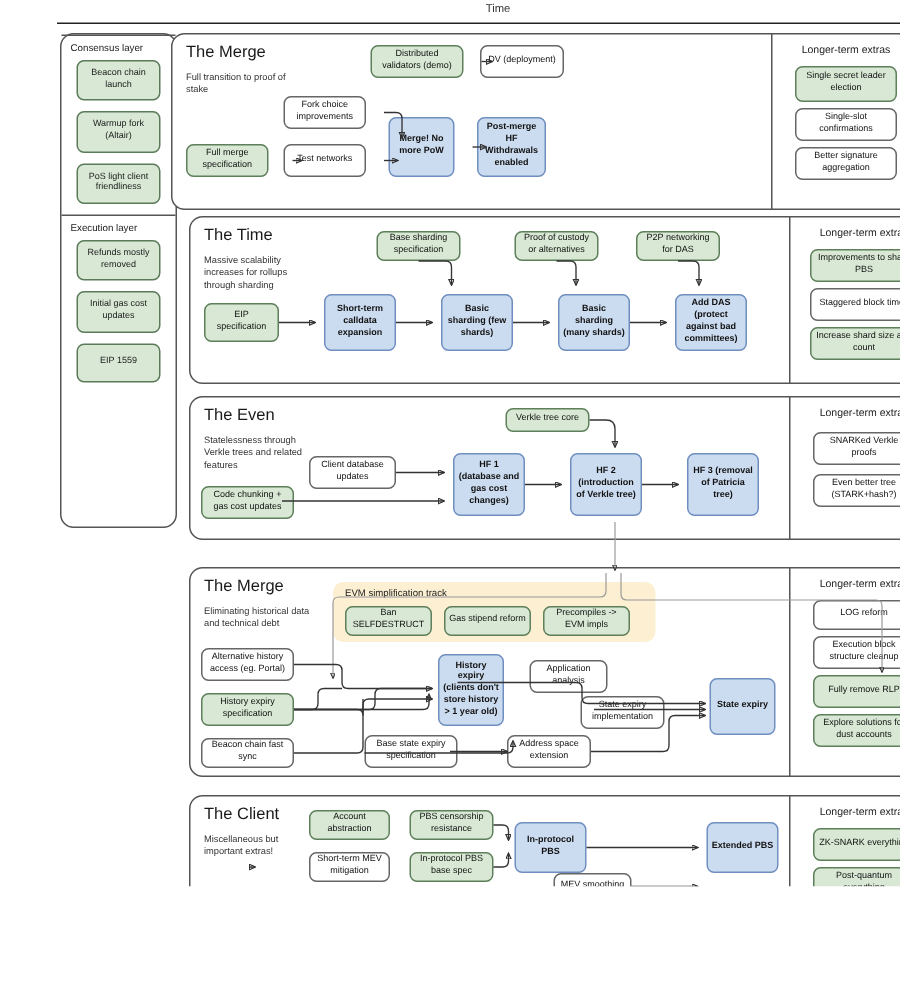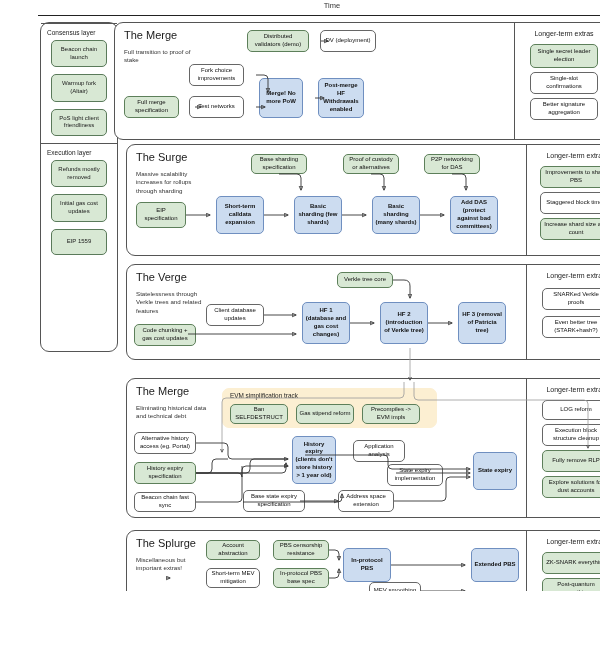--- a/index.html
+++ b/index.html
@@ -214,41 +214,41 @@
     <div class="node white" style="left:206px; top:8px; width:56px; height:22px;">DV (deployment)</div>
     <div class="node white" style="left:75px; top:42px; width:55px; height:22px;">Fork choice improvements</div>
     <div class="node green" style="left:10px; top:74px; width:55px; height:22px;">Full merge specification</div>
     <div class="node white" style="left:75px; top:74px; width:55px; height:22px;">Test networks</div>
     <div class="node blue" style="left:145px; top:56px; width:44px; height:40px;">Merge! No more PoW</div>
     <div class="node blue" style="left:204px; top:56px; width:46px; height:40px;">Post-merge HF Withdrawals enabled</div>
   </div>
 
   <div class="section" style="left:94px; top:144px; width:498px; height:112px;">
     <div class="section-body"></div>
-    <div class="section-title">The Surge</div>
+    <div class="section-title">The Time</div>
     <div class="section-sub" style="top:26px;">Massive scalability increases for rollups through sharding</div>
     <div class="extras-divider" style="left:400px; top:0; height:112px;"></div>
     <div class="extras-title" style="left:404px; top:8px; width:92px;">Longer-term extras</div>
     <div class="node green" style="left:414px; top:22px; width:72px; height:22px;">Improvements to shard PBS</div>
     <div class="node white" style="left:414px; top:48px; width:72px; height:22px;">Staggered block times</div>
     <div class="node green" style="left:414px; top:74px; width:72px; height:22px;">Increase shard size and count</div>
 
     <div class="node green" style="left:125px; top:10px; width:56px; height:20px;">Base sharding specification</div>
     <div class="node green" style="left:217px; top:10px; width:56px; height:20px;">Proof of custody or alternatives</div>
     <div class="node green" style="left:298px; top:10px; width:56px; height:20px;">P2P networking for DAS</div>
     <div class="node green" style="left:10px; top:58px; width:50px; height:26px;">EIP specification</div>
     <div class="node blue" style="left:90px; top:52px; width:48px; height:38px;">Short-term calldata expansion</div>
     <div class="node blue" style="left:168px; top:52px; width:48px; height:38px;">Basic sharding (few shards)</div>
     <div class="node blue" style="left:246px; top:52px; width:48px; height:38px;">Basic sharding (many shards)</div>
     <div class="node blue" style="left:324px; top:52px; width:48px; height:38px;">Add DAS (protect against bad committees)</div>
   </div>
 
   <div class="section" style="left:94px; top:264px; width:498px; height:96px;">
     <div class="section-body"></div>
-    <div class="section-title">The Verge</div>
+    <div class="section-title">The Even</div>
     <div class="section-sub" style="top:26px;">Statelessness through Verkle trees and related features</div>
     <div class="extras-divider" style="left:400px; top:0; height:96px;"></div>
     <div class="extras-title" style="left:404px; top:8px; width:92px;">Longer-term extras</div>
     <div class="node white" style="left:416px; top:24px; width:68px; height:22px;">SNARKed Verkle proofs</div>
     <div class="node white" style="left:416px; top:52px; width:68px; height:22px;">Even better tree (STARK+hash?)</div>
 
     <div class="node green" style="left:211px; top:8px; width:56px; height:16px;">Verkle tree core</div>
     <div class="node white" style="left:80px; top:40px; width:58px; height:22px;">Client database updates</div>
     <div class="node green" style="left:8px; top:60px; width:62px; height:22px;">Code chunking + gas cost updates</div>
     <div class="node blue" style="left:176px; top:38px; width:48px; height:42px;">HF 1 (database and gas cost changes)</div>
@@ -279,21 +279,21 @@
     <div class="node blue" style="left:166px; top:58px; width:44px; height:48px;">History expiry (clients don't store history &gt; 1 year old)</div>
     <div class="node white" style="left:227px; top:62px; width:52px; height:22px;">Application analysis</div>
     <div class="node white" style="left:117px; top:112px; width:62px; height:22px;">Base state expiry specification</div>
     <div class="node white" style="left:212px; top:112px; width:56px; height:22px;">Address space extension</div>
     <div class="node white" style="left:261px; top:86px; width:56px; height:22px;">State expiry implementation</div>
     <div class="node blue" style="left:347px; top:74px; width:44px; height:38px;">State expiry</div>
   </div>
 
   <div class="section" style="left:94px; top:530px; width:498px; height:126px;">
     <div class="section-body"></div>
-    <div class="section-title">The Splurge</div>
+    <div class="section-title">The Client</div>
     <div class="section-sub" style="top:26px;">Miscellaneous but important extras!</div>
     <div class="extras-divider" style="left:400px; top:0; height:126px;"></div>
     <div class="extras-title" style="left:404px; top:8px; width:92px;">Longer-term extras</div>
     <div class="node green" style="left:416px; top:22px; width:68px; height:22px;">ZK-SNARK everything</div>
     <div class="node green" style="left:416px; top:48px; width:68px; height:22px;">Post-quantum everything</div>
     <div class="node green" style="left:416px; top:74px; width:68px; height:22px;">EIP 1559 improvements</div>
 
     <div class="node green" style="left:80px; top:10px; width:54px; height:20px;">Account abstraction</div>
     <div class="node green" style="left:147px; top:10px; width:56px; height:20px;">PBS censorship resistance</div>
     <div class="node white" style="left:80px; top:38px; width:54px; height:20px;">Short-term MEV mitigation</div>

